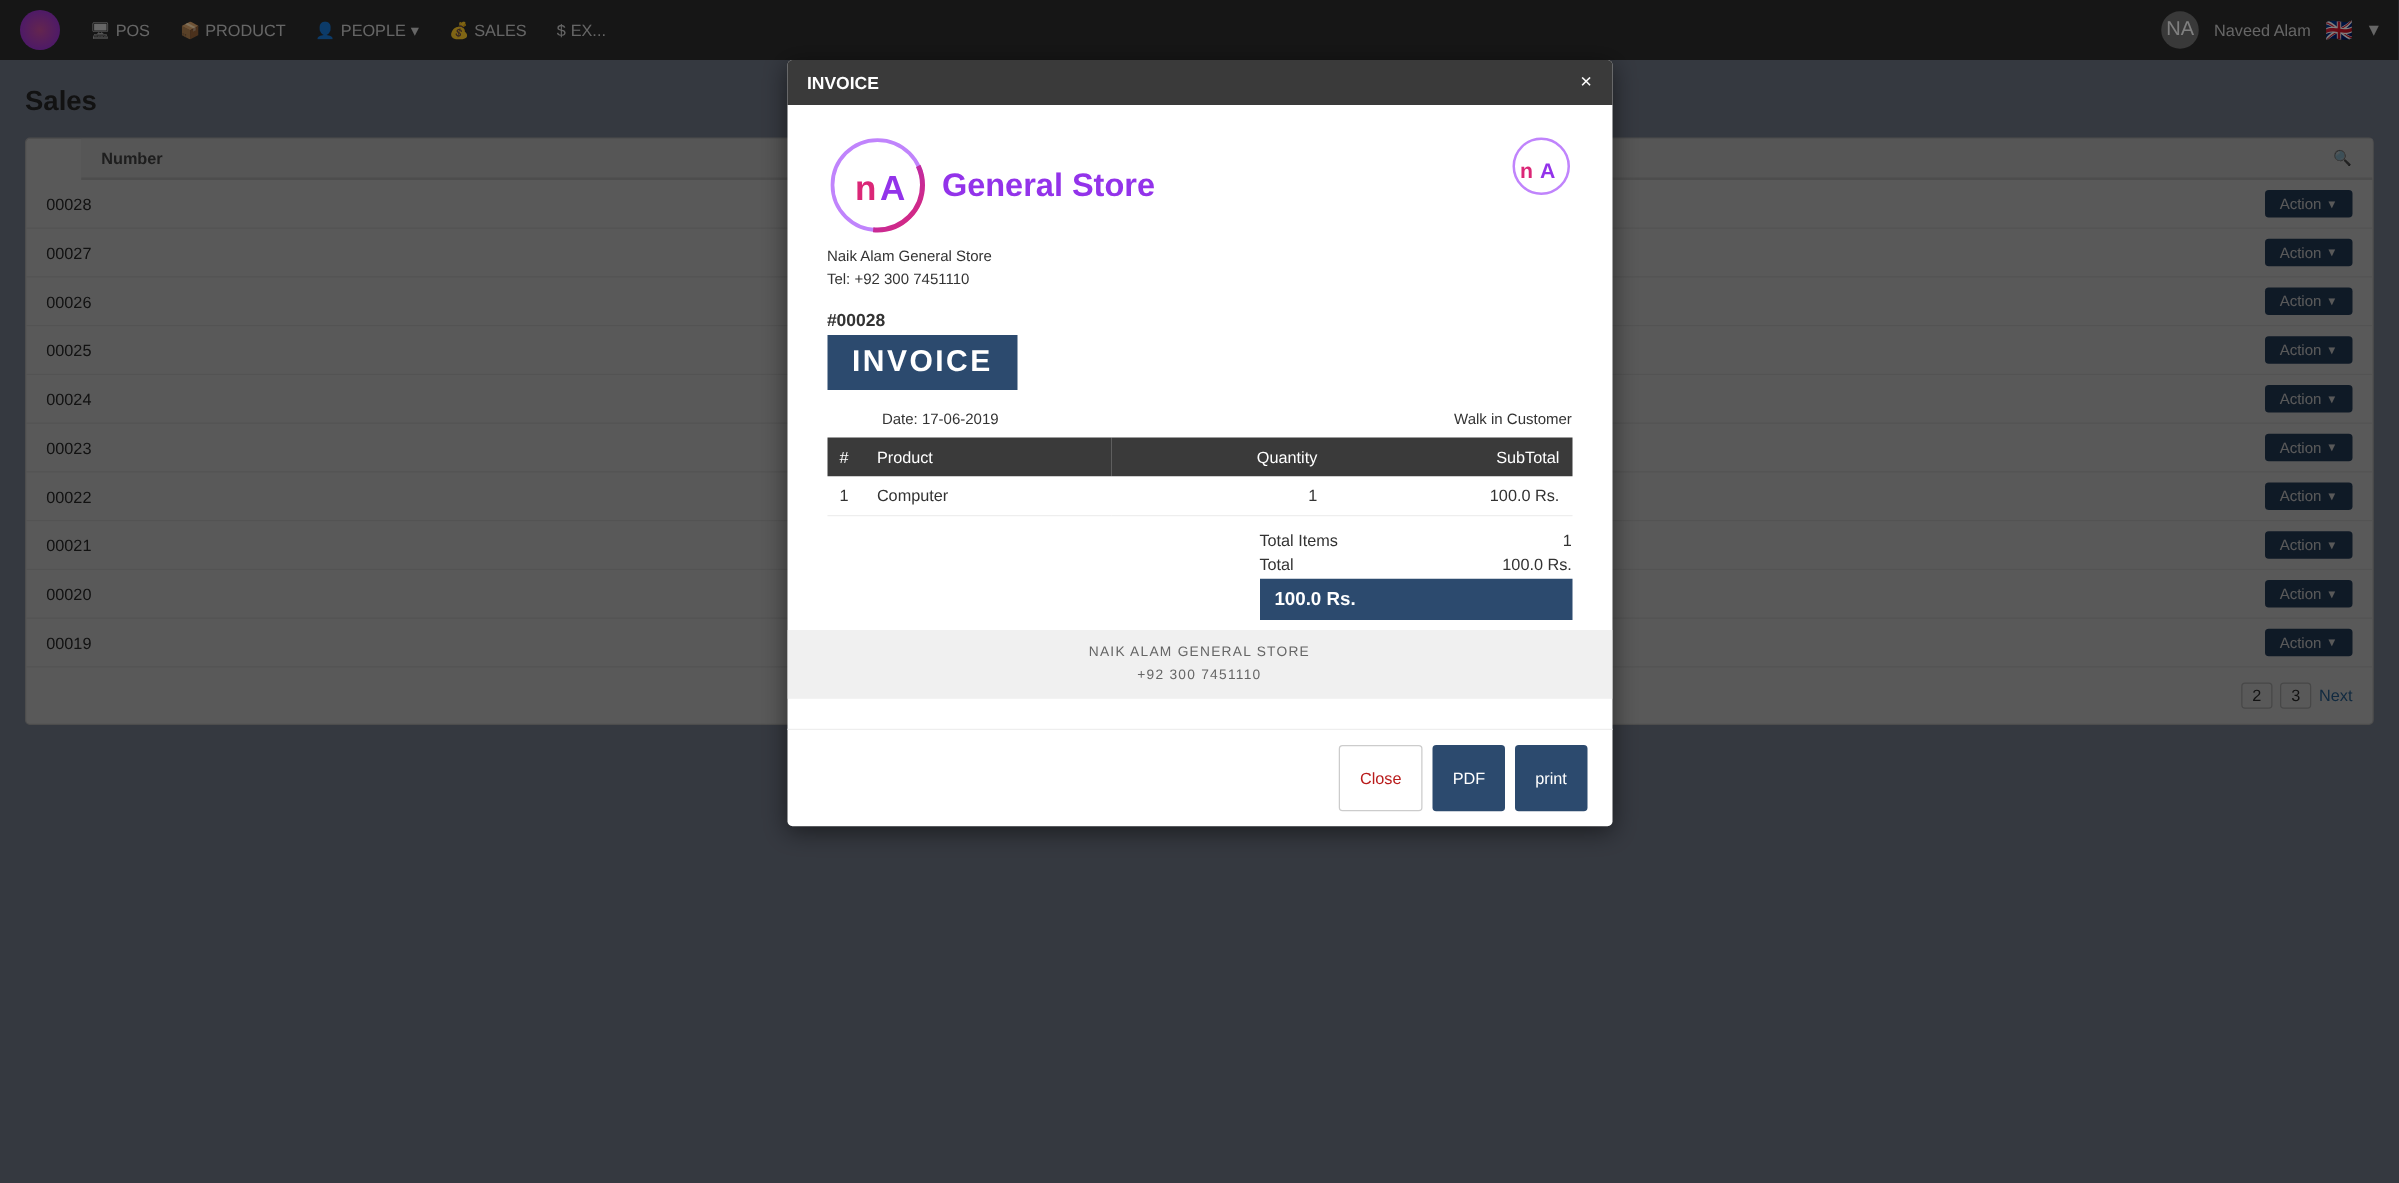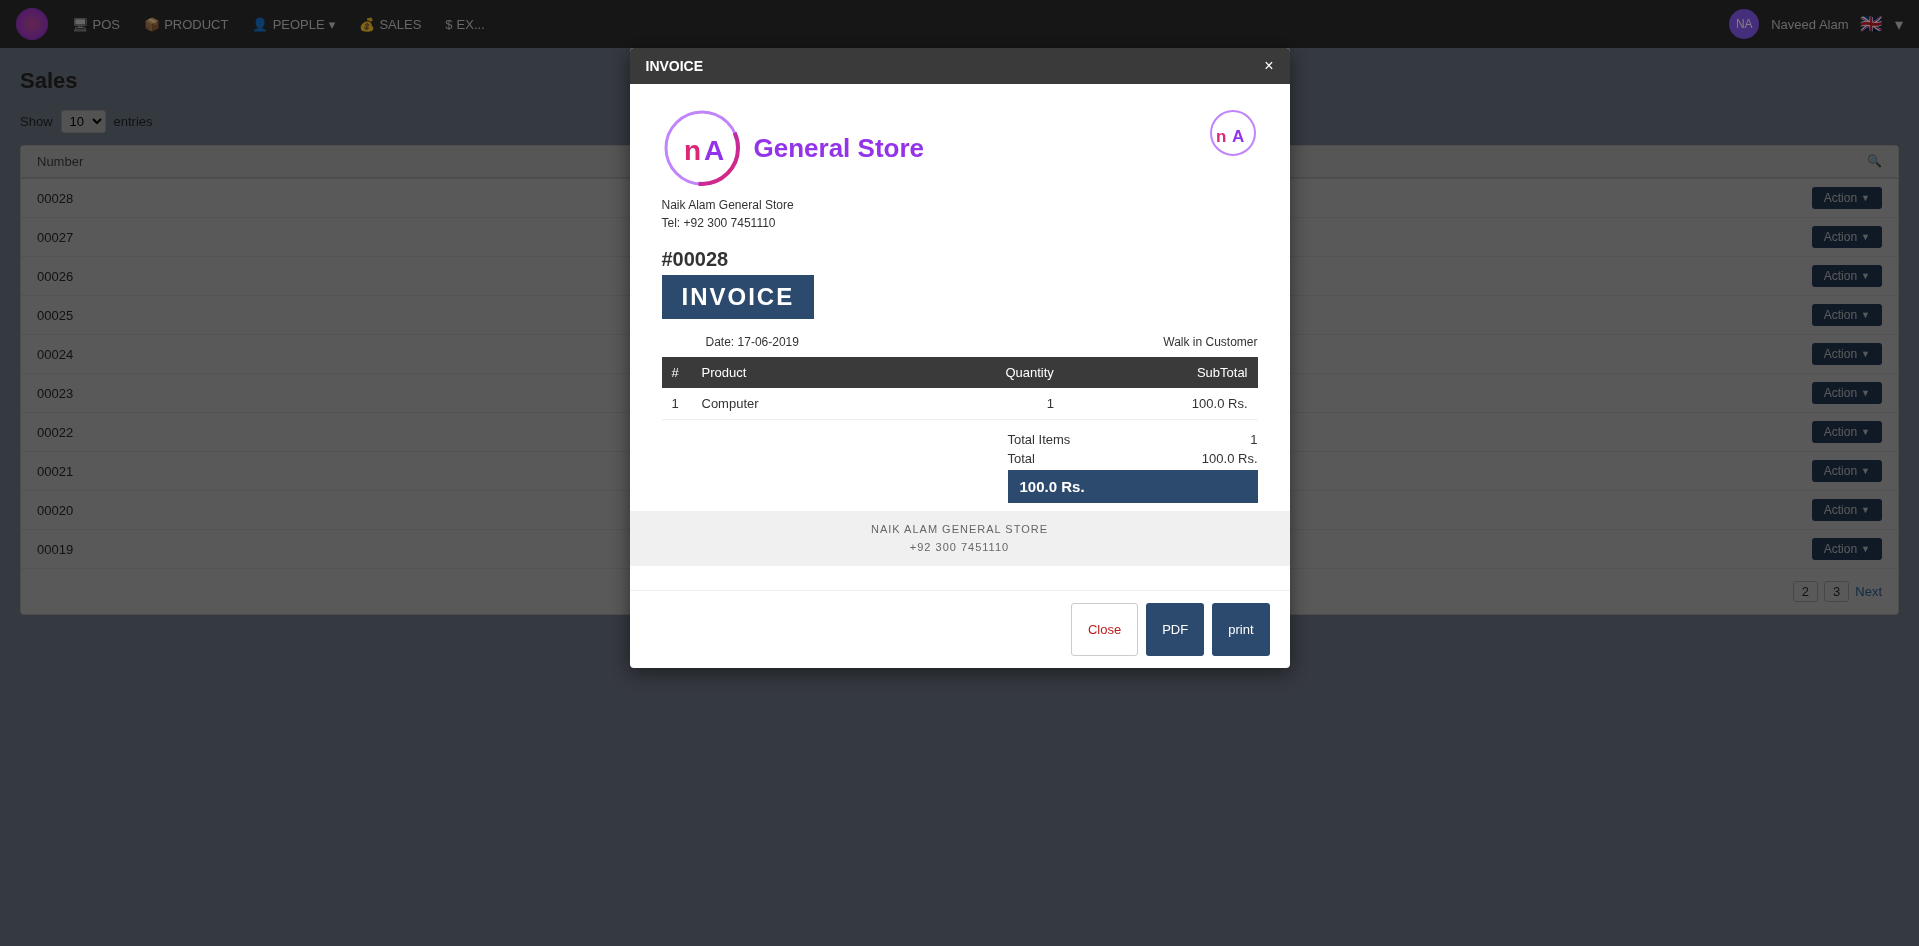--- a/index.html
+++ b/index.html
@@ -31,25 +31,25 @@
       cursor: pointer;
     }
     .navbar-right {
       margin-left: auto;
       display: flex;
       align-items: center;
       gap: 12px;
     }
     .user-avatar {
       width: 30px; height: 30px;
-      background: #8b5cf6;
+      background: #737373;
       border-radius: 50%;
       overflow: hidden;
       display: flex; align-items: center; justify-content: center;
-      color: #fff; font-size: 12px;
+      color: #fff; font-size: 16px;
     }
     .user-name { color: #ccc; font-size: 13px; }
     .flag-icon { font-size: 18px; }
 
     
     .page-content {
       padding: 20px;
       filter: brightness(0.7);
     }
     .page-title {
@@ -77,22 +77,23 @@
       border: 1px solid #ddd;
       border-radius: 4px;
     }
     .table-header {
       display: flex;
       align-items: flex-start;
       background: #f5f5f5;
       border-bottom: 2px solid #ddd;
       padding: 8px 16px;
       font-size: 13px;
-      font-weight: normal;
+      font-weight: bold;
       color: #555;
+      margin-left: 44px;
     }
     .table-header .col-number { width: 100px; }
     .table-row-item {
       display: flex;
       align-items: center;
       border-bottom: 1px solid #eee;
       padding: 8px 16px;
       font-size: 13px;
       color: #333;
     }
@@ -201,21 +202,21 @@
     }
     .store-name-logo span { color: #9333ea; }
 
     .company-info {
       font-size: 12px;
       color: #333;
       line-height: 1.5;
     }
 
     .invoice-number {
-      font-size: 20px;
+      font-size: 14px;
       font-weight: bold;
       color: #333;
       margin-bottom: 4px;
     }
     .invoice-title-box {
       background: #2c4a6e;
       color: #fff;
       font-size: 24px;
       font-weight: bold;
       padding: 8px 20px;
@@ -359,29 +360,20 @@
     <div class="user-avatar">NA</div>
     <span class="user-name">Naveed Alam</span>
     <span class="flag-icon">🇬🇧</span>
     <span style="color:#ccc;cursor:pointer;">▾</span>
   </div>
 </div>
 
 <div class="page-content">
   <div class="page-title">Sales</div>
 
-  <div class="show-row">
-    <span>Show</span>
-    <select class="show-select">
-      <option>10</option>
-      <option>25</option>
-      <option>50</option>
-    </select>
-    <span>entries</span>
-  </div>
 
   <div class="table-container">
     <div class="table-header">
       <span class="col-number">Number</span>
       <span style="margin-left:auto; width:120px; text-align:right; color:#555; font-size:12px;">🔍</span>
     </div>
 
     <div class="table-row-item">
       <span class="col-number">00028</span>
       <button class="action-btn">

